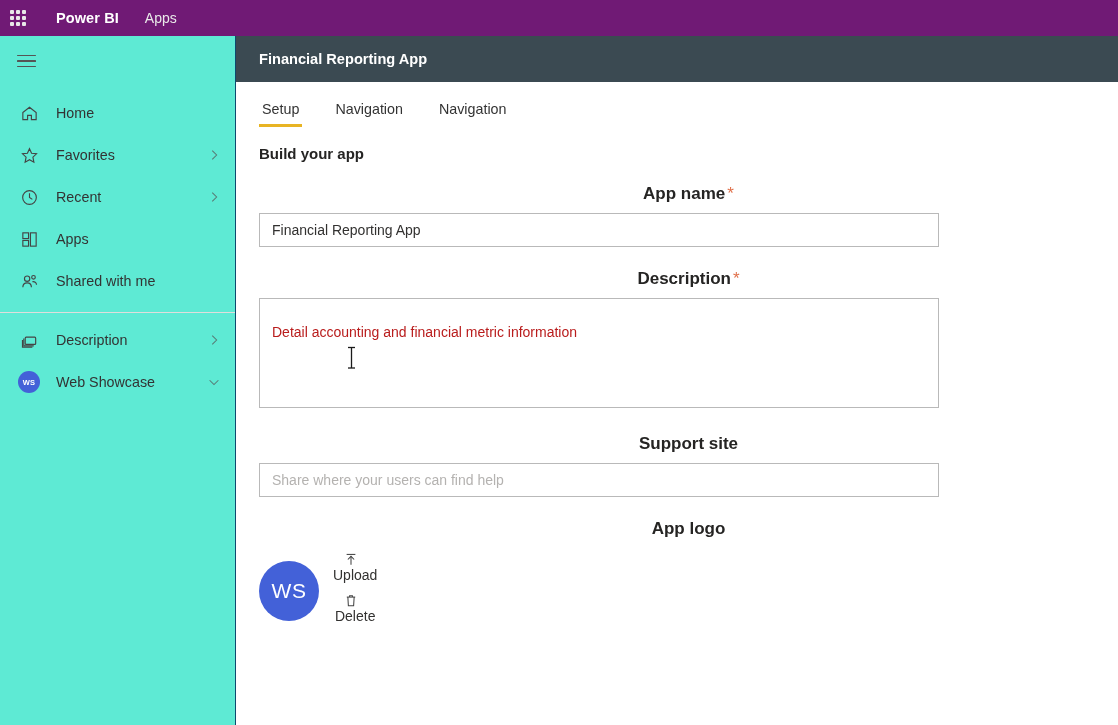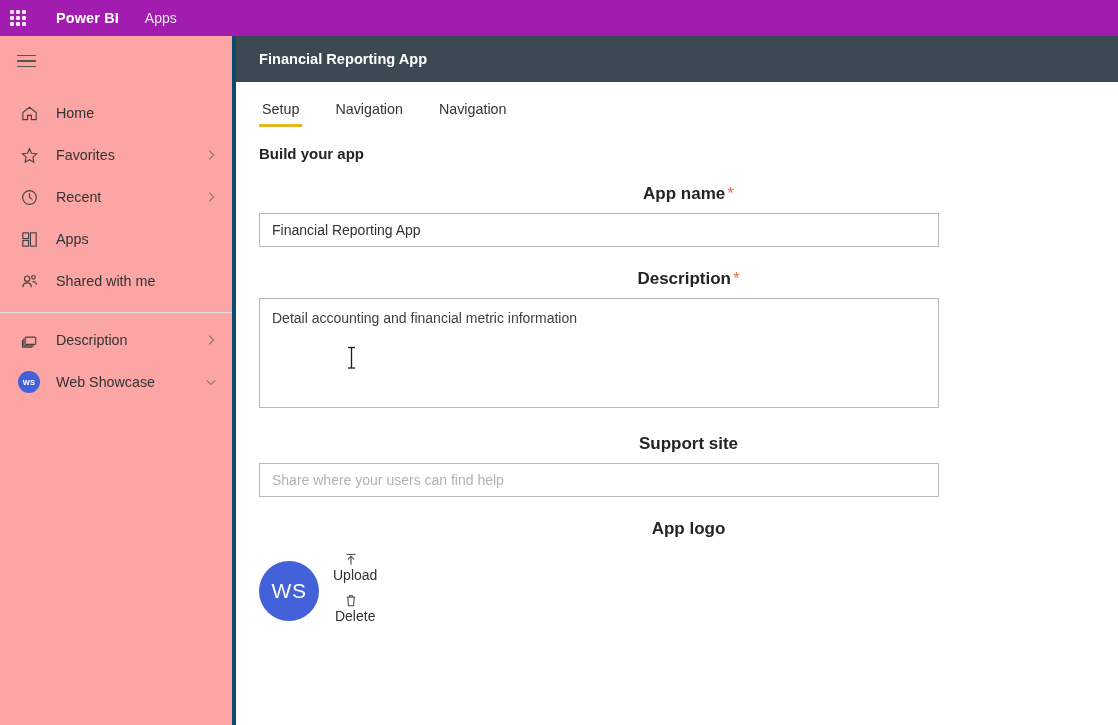--- a/index.html
+++ b/index.html
@@ -9,21 +9,21 @@
     overflow: hidden;
     font-family: "Liberation Sans", sans-serif;
     background: #ffffff;
   }
   #app { position: relative; width: 1118px; height: 725px; }
 
   
   .topbar {
     position: absolute; top: 0; left: 0;
     width: 1118px; height: 36px;
-    background: #a21caf;
+    background: #701a75;
     display: flex; align-items: center;
   }
   .waffle {
     width: 36px; height: 36px;
     display: flex; align-items: center; justify-content: center;
     cursor: pointer;
   }
   .waffle-grid {
     display: grid;
     grid-template-columns: repeat(3, 4px);
@@ -36,22 +36,22 @@
     margin-left: 20px; letter-spacing: .1px; cursor: pointer;
   }
   .topbar-link {
     color: #e9e9e9; font-size: 14px; margin-left: 26px; cursor: pointer;
   }
 
   
   .sidebar {
     position: absolute; top: 36px; left: 0;
     width: 236px; height: 689px;
-    background: #fca5a5;
-    border-right: 4px solid #0c4a6e;
+    background: #5eead4;
+    border-right: 1px solid #0c4a6e;
   }
   .hamburger {
     width: 50px; height: 42px;
     display: flex; align-items: center; padding-left: 17px;
     cursor: pointer; margin-top: 4px;
   }
   .hamburger .bars { width: 19px; }
   .hamburger .bars i {
     display: block; height: 1.6px; background: #555; margin: 4px 0; border-radius: .5px;
   }
@@ -127,22 +127,22 @@
     font-family: "Liberation Sans", sans-serif;
     font-size: 14px; color: #323130;
     padding: 0 12px; outline: none;
   }
   .txt-input::placeholder { color: #b4b2b0; }
 
   .txt-area {
     width: 680px; height: 110px;
     border: 1px solid #b9b9b9; background: #fff;
     font-family: "Liberation Sans", sans-serif;
-    font-size: 14px; color: #404040;
-    padding: 10px 12px; outline: none; resize: none;
+    font-size: 14px; color: #b91c1c;
+    padding: 24px 12px; outline: none; resize: none;
     line-height: 1.35;
   }
   .counter {
     width: 680px; text-align: right;
     font-size: 13px; color: #605e5c; margin-top: 7px;
   }
 
   
   .logo-row { display: flex; align-items: center; margin-top: 9px; }
   .avatar-lg {

